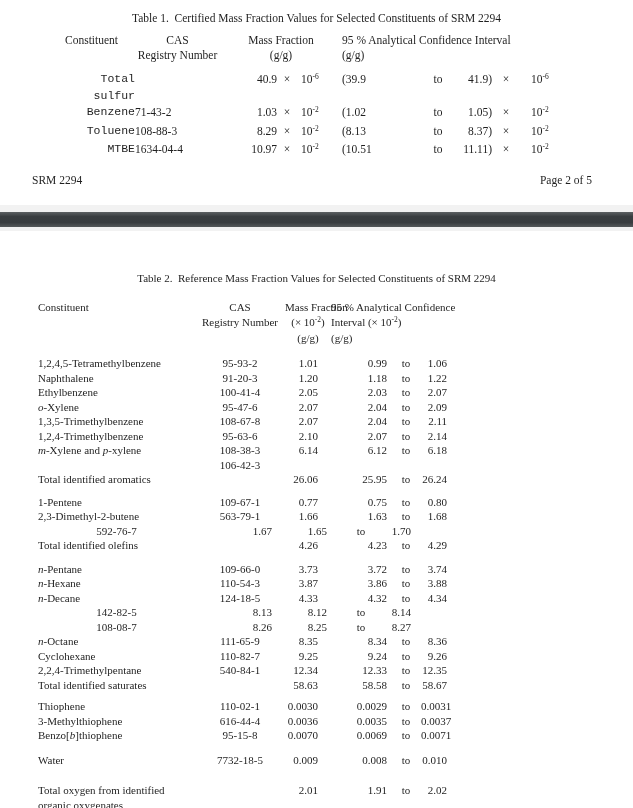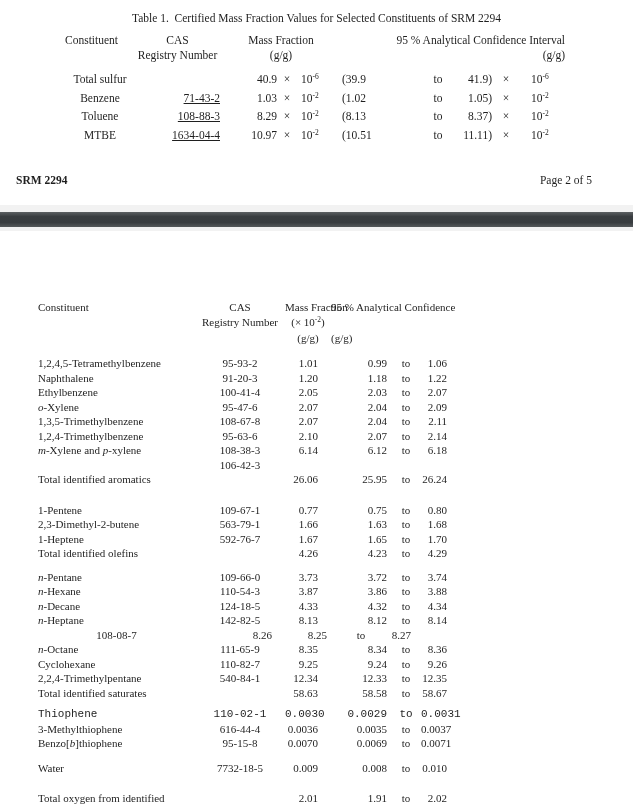--- a/index.html
+++ b/index.html
@@ -22,57 +22,57 @@
 
   
   .t1-grid{display:grid;grid-template-columns:70px 85px 57px 20px 45px 85px 22px 43px 28px 45px;
     padding-left:65px;font-size:11.5px;}
   #t1-header{position:absolute;top:33px;left:0;line-height:15px;}
   #t1-rows{position:absolute;top:71px;left:0;}
   #t1-rows .t1-grid{line-height:16.5px;}
   .t1-h-name{grid-column:1;text-align:left;}
   .t1-h-cas{grid-column:2;text-align:center;}
   .t1-h-mf{grid-column:3/6;text-align:center;}
-  .t1-h-ci{grid-column:6/11;text-align:right;}
-
-  .c-name{text-align:center;}
-  .c-cas{text-align:right;text-decoration:underline;}
+  .t1-h-ci{grid-column:6/11;text-align:left;}
+
+  .c-name{text-align:right;font-family:Liberation Mono, monospace;}
+  .c-cas{text-align:left;}
   .c-mfv{text-align:right;}
   .c-x{text-align:center;}
   .c-exp{text-align:left;padding-left:4px;}
   .c-lo{text-align:left;}
   .c-to{text-align:center;}
   .c-hi{text-align:right;}
   .c-cix{text-align:center;}
   .c-cie{text-align:left;padding-left:11px;}
 
   .sup{font-size:7.5px;position:relative;top:-4px;letter-spacing:0;}
 
   #footer1{position:absolute;top:174px;left:0;width:633px;font-size:11.5px;}
-  #footer1 .fl{position:absolute;left:16px;font-weight:bold;}
+  #footer1 .fl{position:absolute;left:32px;}
   #footer1 .fr{position:absolute;right:41px;}
 
   
   .t2-grid{display:grid;grid-template-columns:157px 90px 46px 60px 30px 36px;
     padding-left:38px;font-size:11px;line-height:14.5px;}
   #t2-header{position:absolute;top:69px;left:0;}
   #t2-rows{position:absolute;top:125px;left:0;}
   .t2-h-name{grid-column:1;text-align:left;}
   .t2-h-cas{grid-column:2;text-align:center;}
   .t2-h-mf{grid-column:3;text-align:center;white-space:nowrap;}
   .t2-h-ci{grid-column:4/7;text-align:left;white-space:nowrap;}
   .t2-name{text-align:left;}
   .t2-cas{text-align:center;}
   .t2-v{text-align:right;padding-right:13px;}
   .t2-lo{text-align:right;padding-right:4px;}
   .t2-to{text-align:center;}
   .t2-hi{text-align:right;padding-right:10px;}
-  .group-gap-0{margin-top:16px;}
+  .group-gap-0{margin-top:8px;}
   .group-gap-1{margin-top:9px;}
-  .group-gap-2{margin-top:7px;font-family:Liberation Mono, monospace;}
+  .group-gap-2{margin-top:7px;}
   .group-gap-3{margin-top:10px;}
   .group-gap-4{margin-top:16px;}
   i{font-style:italic;}
 </style>
 </head>
 <body>
 
 <div id="page1" class="page">
   <div id="t1-title" class="tbl-title">Table 1.  Certified Mass Fraction Values for Selected Constituents of SRM 2294</div>
 
@@ -146,32 +146,34 @@
     <span class="fl">SRM 2294</span>
     <span class="fr">Page 2 of 5</span>
   </div>
 </div>
 
 <div id="separator-zone">
   <div id="separator-bar"></div>
 </div>
 
 <div id="page2" class="page">
+  <div id="t2-title" class="tbl-title">Table 2.  Reference Mass Fraction Values for Selected Constituents of SRM 2294</div>
 
   <div id="t2-header">
     <div class="t2-grid">
       <div class="t2-h-name">Constituent</div>
       <div class="t2-h-cas">CAS</div>
       <div class="t2-h-mf">Mass Fraction</div>
       <div class="t2-h-ci">95 % Analytical Confidence</div>
     </div>
     <div class="t2-grid">
       <div class="t2-h-name"></div>
       <div class="t2-h-cas">Registry Number</div>
       <div class="t2-h-mf" id="t2-h-mf-units">(× 10<span class="sup">-2</span>)</div>
+      <div class="t2-h-ci" id="t2-h-ci-units">Interval (× 10<span class="sup">-2</span>)</div>
     </div>
     <div class="t2-grid">
       <div class="t2-h-name"></div>
       <div class="t2-h-cas"></div>
       <div class="t2-h-mf">(g/g)</div>
       <div class="t2-h-ci">(g/g)</div>
     </div>
   </div>
 
   <div id="t2-rows">
@@ -249,21 +251,20 @@
       </div>
       <div class="t2-grid">
         <div class="t2-name"><span>2,3-Dimethyl-2-butene</span></div>
         <div class="t2-cas">563-79-1</div>
         <div class="t2-v">1.66</div>
         <div class="t2-lo">1.63</div>
         <div class="t2-to">to</div>
         <div class="t2-hi">1.68</div>
       </div>
       <div class="t2-grid">
-        <div class="t2-name"><span>1-Heptene</span></div>
         <div class="t2-cas">592-76-7</div>
         <div class="t2-v">1.67</div>
         <div class="t2-lo">1.65</div>
         <div class="t2-to">to</div>
         <div class="t2-hi">1.70</div>
       </div>
       <div class="t2-grid">
         <div class="t2-name"><span>Total identified olefins</span></div>
         <div class="t2-cas"></div>
         <div class="t2-v">4.26</div>
@@ -289,21 +290,20 @@
       </div>
       <div class="t2-grid">
         <div class="t2-name"><i>n</i><span>-Decane</span></div>
         <div class="t2-cas">124-18-5</div>
         <div class="t2-v">4.33</div>
         <div class="t2-lo">4.32</div>
         <div class="t2-to">to</div>
         <div class="t2-hi">4.34</div>
       </div>
       <div class="t2-grid">
-        <div class="t2-name"><i>n</i><span>-Heptane</span></div>
         <div class="t2-cas">142-82-5</div>
         <div class="t2-v">8.13</div>
         <div class="t2-lo">8.12</div>
         <div class="t2-to">to</div>
         <div class="t2-hi">8.14</div>
       </div>
       <div class="t2-grid">
         <div class="t2-cas">108-08-7</div>
         <div class="t2-v">8.26</div>
         <div class="t2-lo">8.25</div>

